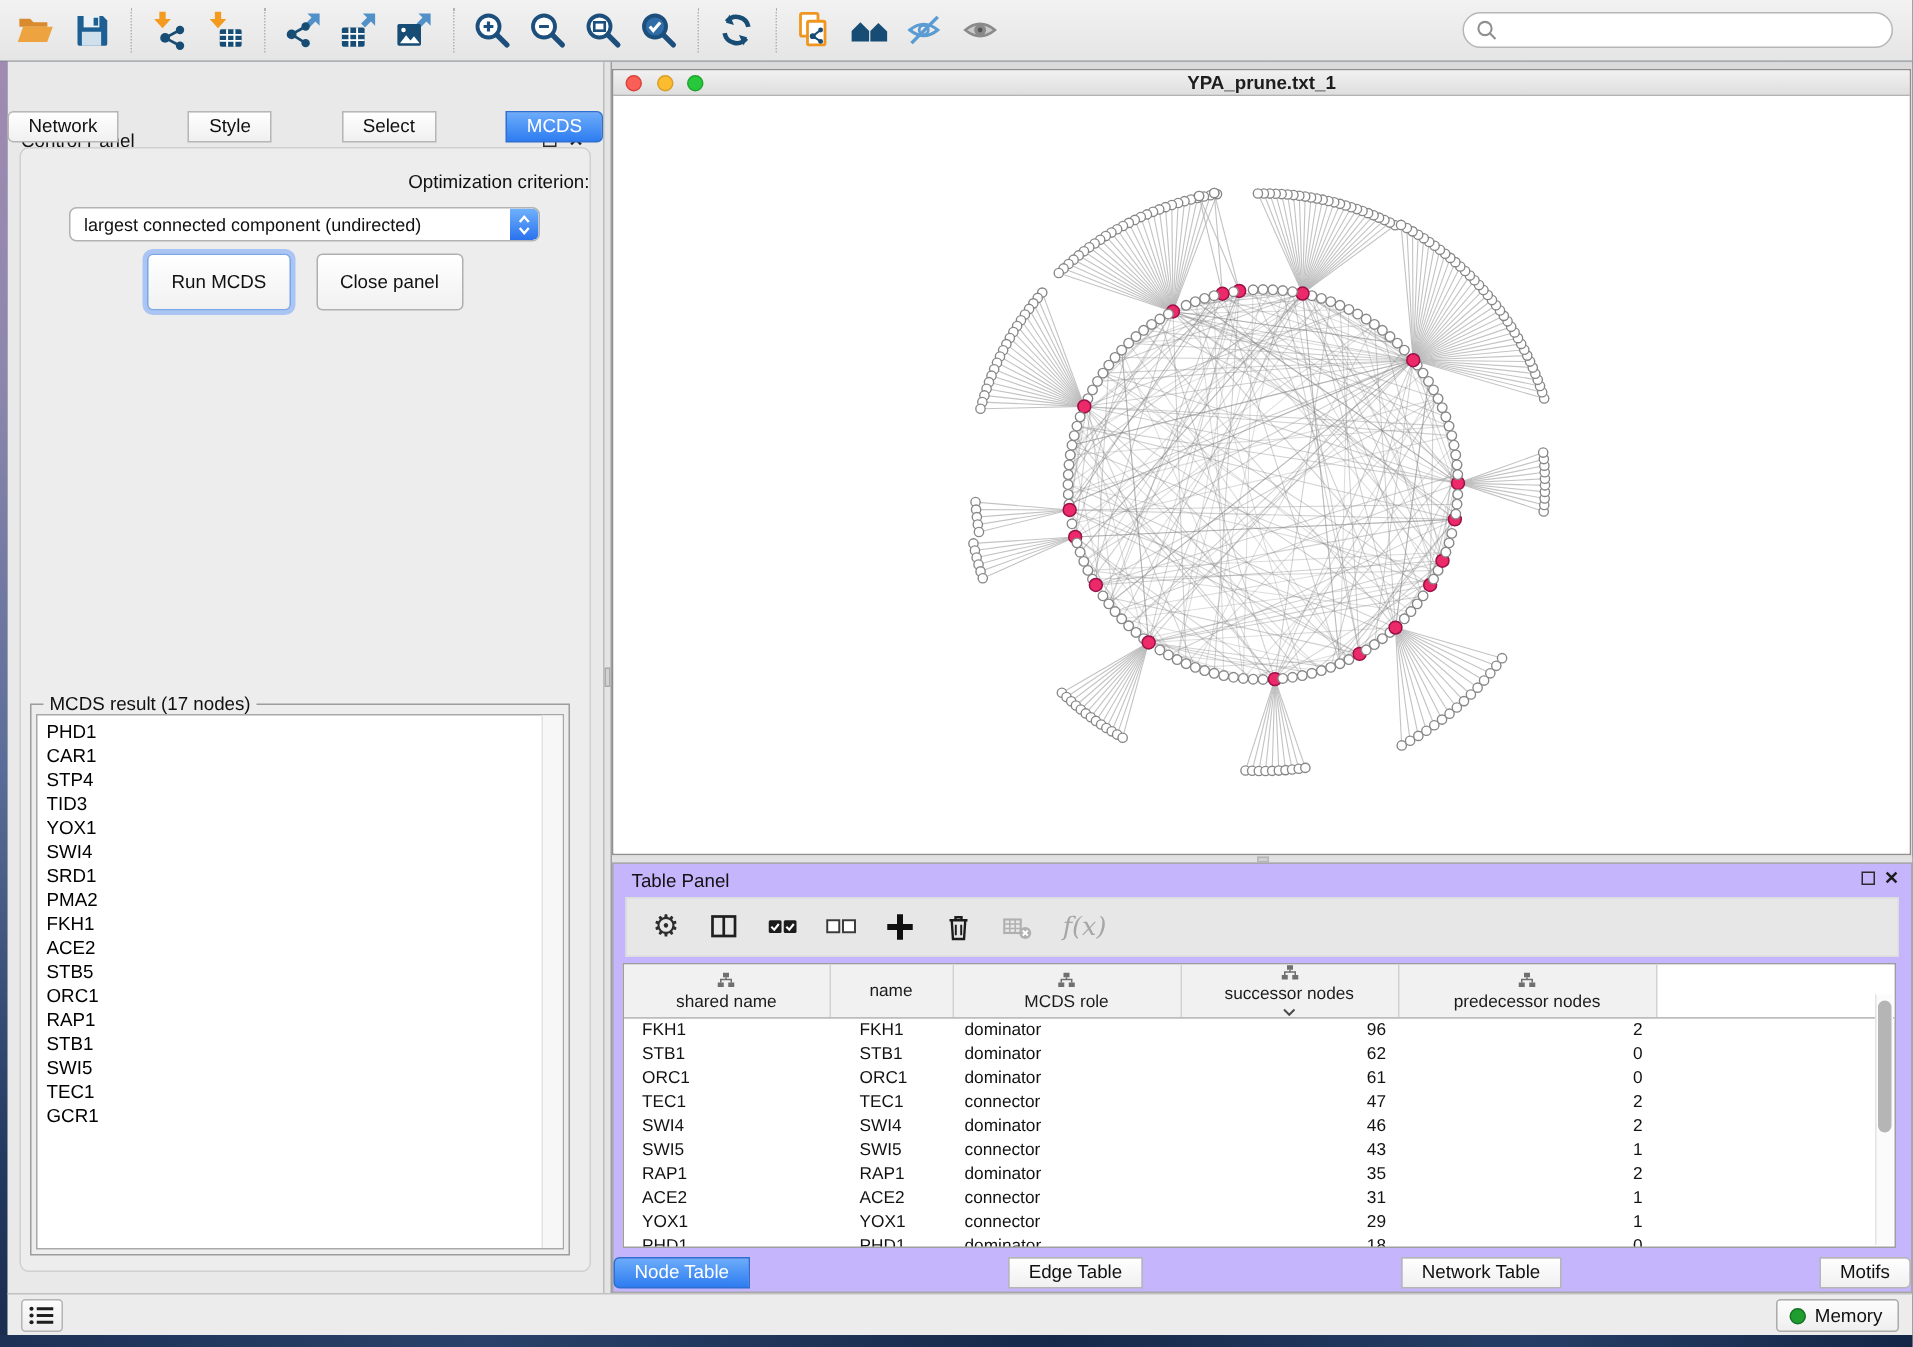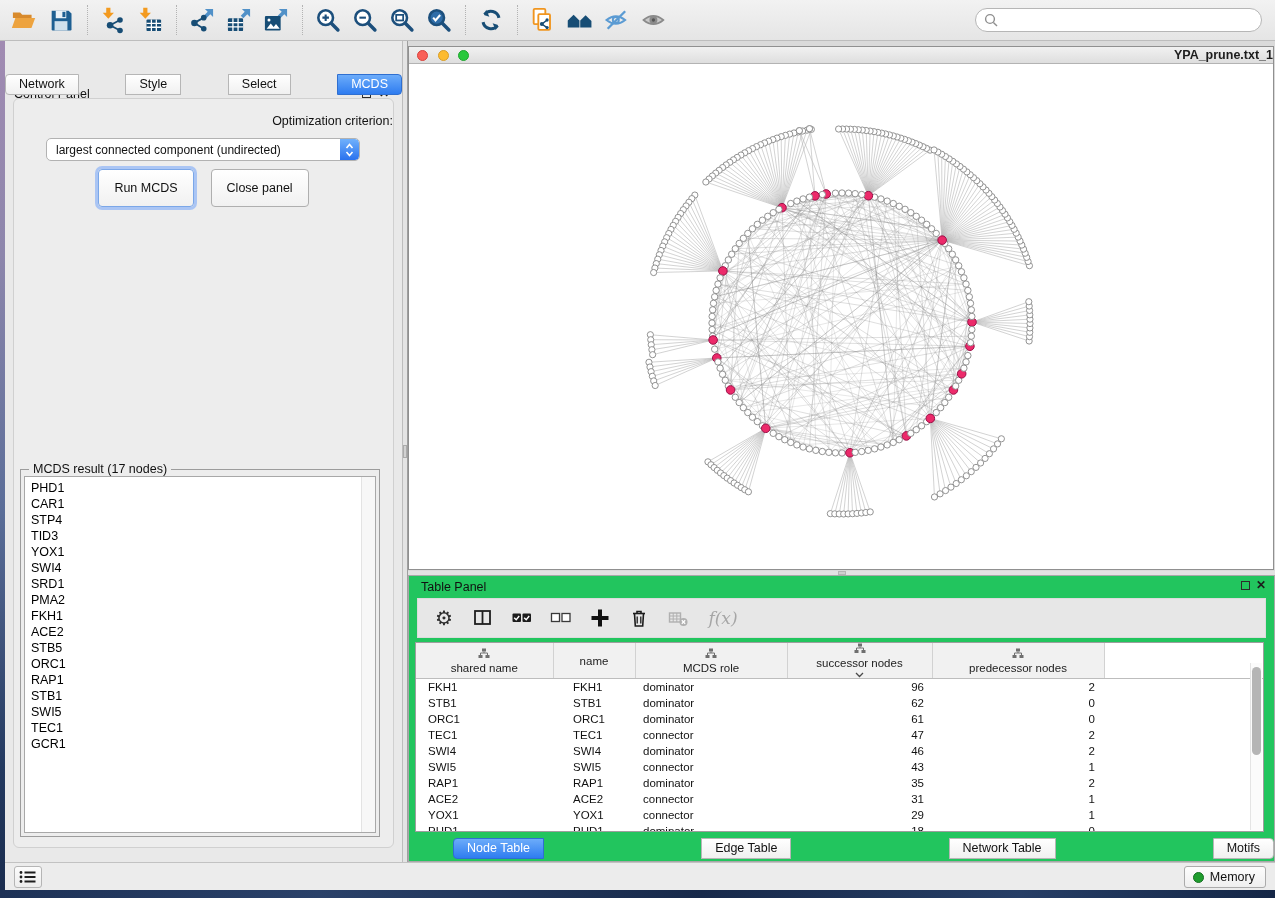--- a/index.html
+++ b/index.html
@@ -61,49 +61,49 @@
   .v-handle { position:absolute; top:404px; left:0px; width:4px; height:13px; background:#d2d2d2; border:1px solid #ababab; }
 
   
   .right-area { position:absolute; left:408px; top:41px; width:867px; height:821px; background:#dadada; }
   .net-window { position:absolute; left:0; top:5px; width:866px; height:524px; background:#fff; border:1px solid #909090; }
   .net-titlebar { position:relative; height:17px; background:linear-gradient(#f1f1f1,#dedede); border-bottom:1px solid #b3b3b3; }
   .tl { position:absolute; top:3px; width:11px; height:11px; border-radius:50%; }
   .tl.red { left:8px; background:#f95f57; border:1px solid #d8423c; }
   .tl.yellow { left:29px; background:#fdbb2f; border:1px solid #d99e27; }
   .tl.green { left:49px; background:#28c83c; border:1px solid #1fa52f; }
-  .net-title { position:absolute; left:0; right:0; top:1px; text-align:right; font-size:12.5px; font-weight:700; color:#1d1d1d; }
+  .net-title { position:absolute; left:0; right:0; top:1px; text-align:center; font-size:12.5px; font-weight:700; color:#1d1d1d; }
   .net-canvas { position:absolute; left:0; right:0; top:17px; bottom:0; background:#fff; }
   .net-canvas svg { position:absolute; left:0; top:0; }
   .h-splitter { position:absolute; left:0; top:530px; width:867px; height:4px; background:#e2e2e2; }
   .h-handle { position:absolute; left:430px; top:0; width:8px; height:4px; background:#cfcfcf; border:1px solid #b5b5b5; }
 
   
-  .table-panel { position:absolute; left:0; top:534px; width:867px; height:287px; background:#22c55e; border:1px solid #a8a8a8; }
+  .table-panel { position:absolute; left:0; top:534px; width:867px; height:287px; background:#c4b5fd; border:1px solid #a8a8a8; }
   .tp-header { position:relative; height:20px; }
   .tp-header .panel-title { top:4px; left:12px; }
   .tp-header .win-float { right:24px; top:5px; } .tp-header .win-close { right:8px; top:2px; }
   .tp-toolbar { position:absolute; left:8px; right:8px; top:22px; height:40px; background:#e7e7e7;
     border:1px solid #dcdcdc; display:flex; align-items:center; padding-left:14px; gap:15px; }
   .tp-tool { width:24px; height:24px; display:flex; align-items:center; justify-content:center; }
   .gear-glyph { font-size:20px; line-height:22px; color:#2d2d2d; }
   .fx { font:italic 17px "DejaVu Serif", serif; color:#a6a6a6; }
   .tp-tablewrap { position:absolute; left:6px; top:66px; width:849px; height:190px; background:#fff; border:1px solid #9e9e9e; overflow:hidden; }
   table { border-collapse:collapse; table-layout:fixed; width:100%; }
   th { height:19px; background:#f1f1f1; border-right:1px solid #d2d2d2; border-bottom:1px solid #bdbdbd;
     font-weight:400; font-size:11.5px; color:#1c1c1c; padding:0 4px; }
   th.filler { background:#fff; border-right:none; }
   .th-inner { display:flex; align-items:center; gap:3px;flex-direction:column; }
   .th-label { flex:1; text-align:center; white-space:nowrap; overflow:hidden; }
   td { height:16px; font-size:11.5px; color:#121212; white-space:nowrap; overflow:hidden; }
   td.c0 { padding-left:12px; } td.c1 { padding-left:20px; } td.c2 { padding-left:8px; }
   td.c3 { text-align:right; padding-right:8px; } td.c4 { text-align:right; padding-right:9px; }
   .tp-scrollbar { position:absolute; right:1px; top:20px; bottom:1px; width:12px; background:#fbfbfb; border-left:1px solid #e4e4e4; }
   .tp-thumb { position:absolute; left:1px; top:4px; width:9px; height:88px; background:#b5b5b5; border-radius:5px; }
-  .tp-tabs { top:262px; height:21px;padding-left:44px; }
+  .tp-tabs { top:262px; height:21px; }
 
   
   .status-bar { position:absolute; left:5px; top:862px; width:1270px; height:28px; background:#ececec; border-top:1px solid #c2c2c2; }
   .list-btn { position:absolute; left:9px; top:3px; width:28px; height:22px; background:linear-gradient(#fcfcfc,#ededed);
     border:1px solid #b5b5b5; border-radius:3px; display:flex; align-items:center; justify-content:center; }
   .memory-btn { position:absolute; right:9px; top:3px; height:22px; padding:0 10px 0 8px; display:flex; align-items:center; gap:6px;
     background:linear-gradient(#fdfdfd,#efefef); border:1px solid #ababab; border-radius:3px; font-size:12.5px; color:#111; }
   .mem-dot { width:11px; height:11px; border-radius:50%; background:#1f9d2e; border:1px solid #157022; }
 </style>
 </head>

